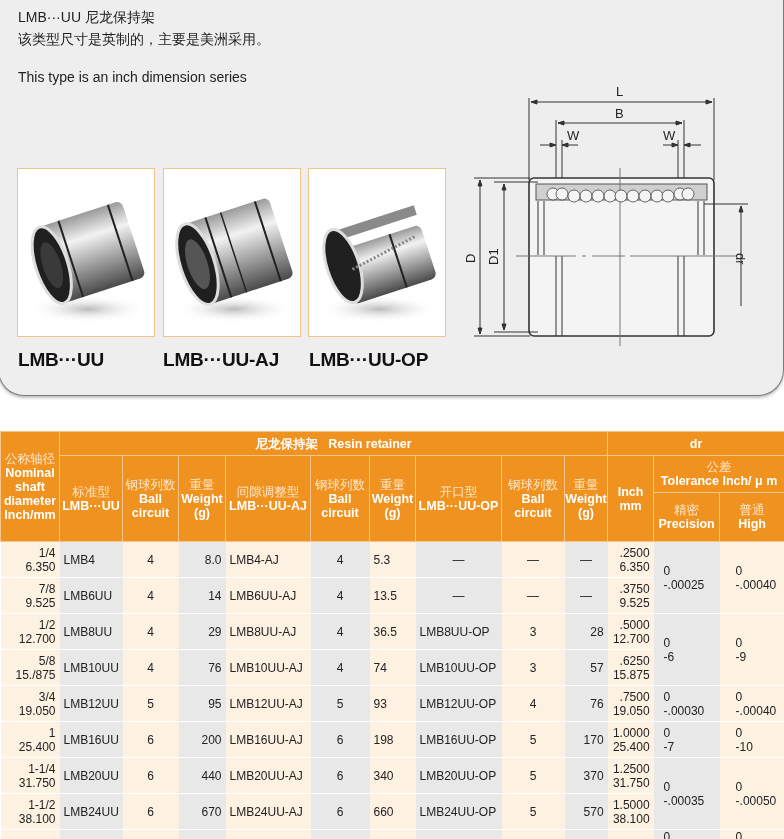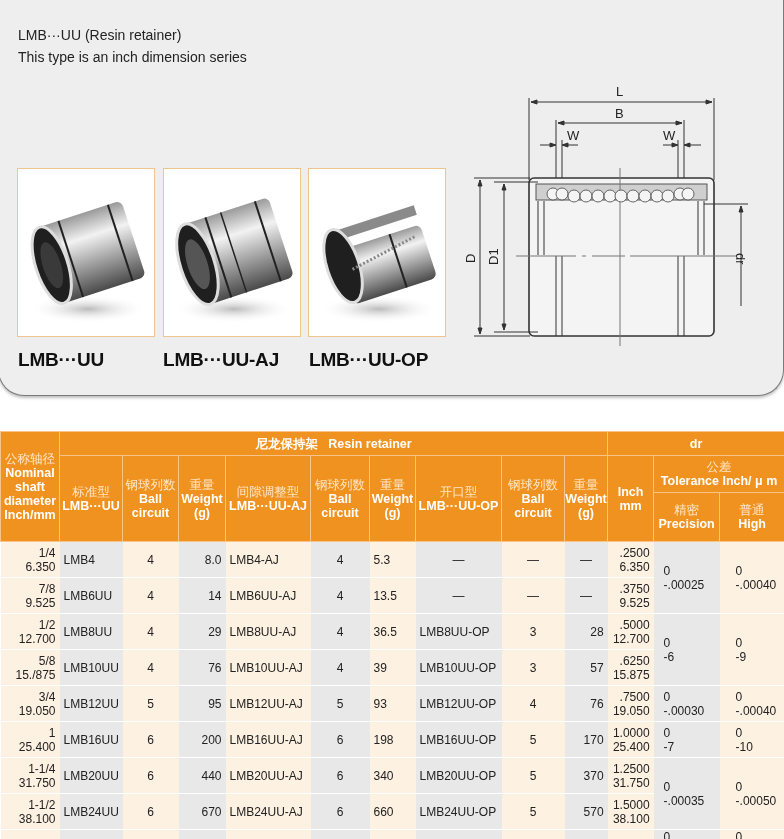--- a/index.html
+++ b/index.html
@@ -22,22 +22,23 @@
   td.l { text-align:left; }
   td .two { line-height:14px; }
   td.tol { vertical-align:middle; line-height:14px; }
 </style>
 </head>
 <body>
 
 <div class="panel"></div>
 
 <div class="intro">
+  <div>LMB···UU 尼龙保持架</div>
+  <div>该类型尺寸是英制的，主要是美洲采用。</div>
   <div class="gap"></div>
-  <div style="margin-top:2px">LMB···UU (Resin retainer)</div>
   <div>This type is an inch dimension series</div>
 </div>
 
 <div class="photo" style="left:17px">
   <svg viewBox="0 0 136 167">
     <defs>
       <linearGradient id="mg1" x1="0" y1="0" x2="0" y2="1">
         <stop offset="0" stop-color="#9a9a9a"></stop>
           <stop offset="0.3" stop-color="#f2f2f2"></stop>
           <stop offset="0.55" stop-color="#b5b5b5"></stop>
@@ -355,21 +356,21 @@
           <div class="two">
             <div>5/8</div>
             <div>15./875</div>
           </div>
         </td>
         <td class="grey l"><span>LMB10UU</span></td>
         <td class="cream c"><span>4</span></td>
         <td class="grey r"><span>76</span></td>
         <td class="cream l"><span>LMB10UU-AJ</span></td>
         <td class="grey c"><span>4</span></td>
-        <td class="cream l"><span>39</span></td>
+        <td class="cream l"><span>74</span></td>
         <td class="grey l"><span>LMB10UU-OP</span></td>
         <td class="cream c"><span>3</span></td>
         <td class="grey r"><span>57</span></td>
         <td class="cream r">
           <div class="two">
             <div>.6250</div>
             <div>15.875</div>
           </div>
         </td>
       </tr>

